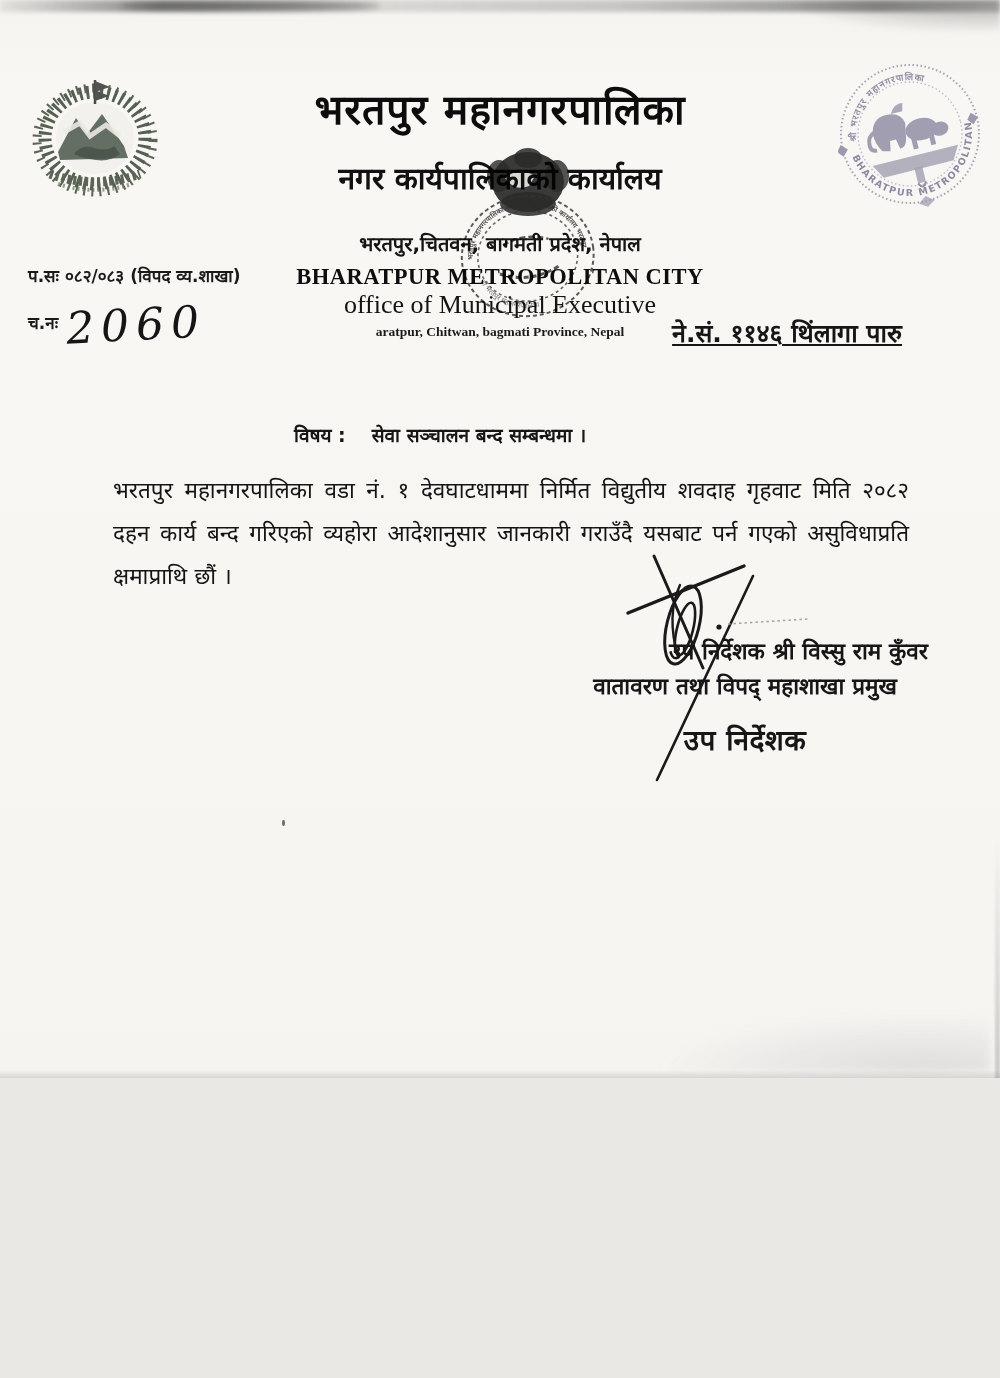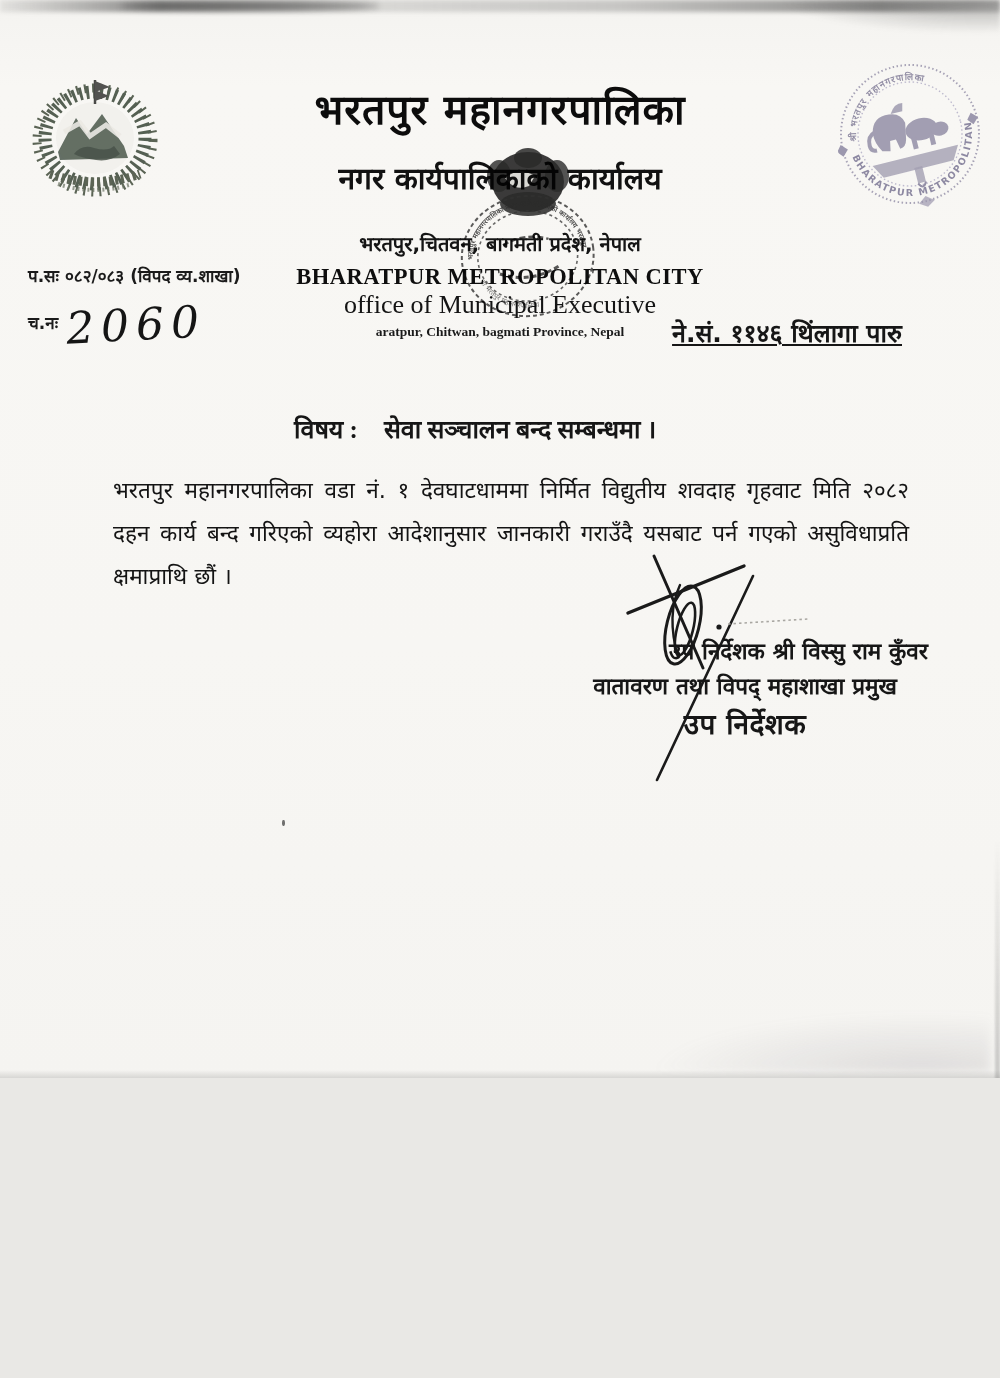--- a/index.html
+++ b/index.html
@@ -43,34 +43,34 @@
   .ref-line1{font-size:17px;font-weight:600;color:#1b1b1b;white-space:nowrap;}
   .ref-line2{margin-top:16px;display:flex;align-items:flex-start;}
   .ref-chalani-label{font-size:17px;font-weight:600;color:#1b1b1b;margin-top:8px;}
   .handwritten{font-family:"DejaVu Serif","Liberation Serif",serif;font-style:italic;font-size:44px;
     letter-spacing:7px;color:#151515;transform:rotate(-3deg);margin-left:8px;line-height:1;}
   .date-block{position:absolute;left:540px;top:306px;width:362px;text-align:right;}
   .date-miti{font-size:20px;font-weight:600;white-space:nowrap;}
   .date-ns{font-size:25px;font-weight:600;margin-top:9px;white-space:nowrap;text-decoration:underline;}
 
   
-  .subject{position:absolute;left:294px;top:411px;font-size:25px;font-weight:600;display:flex;font-family:Liberation Serif, serif;}
+  .subject{position:absolute;left:294px;top:422px;font-size:19px;font-weight:600;display:flex;}
   .subject .gap{width:26px;}
 
   
   .body-block{position:absolute;left:113px;top:469px;width:796px;font-size:22.5px;font-weight:500;color:#141414;}
   .body-line{line-height:43px;}
   .body-line.just{text-align:justify;text-align-last:justify;}
 
   
   .sig-scribble{position:absolute;left:600px;top:545px;width:230px;height:250px;}
   .sig-block{position:absolute;left:562px;top:634px;width:366px;text-align:center;}
   .sig-name{font-size:22.5px;font-weight:600;line-height:35px;white-space:nowrap;text-align:right;}
   .sig-division{font-size:22.5px;font-weight:600;line-height:35px;white-space:nowrap;}
-  .sig-designation{font-size:28px;font-weight:bold;margin-top:0px;letter-spacing:.5px;}
+  .sig-designation{font-size:28px;font-weight:bold;margin-top:16px;letter-spacing:.5px;}
 </style>
 </head>
 <body>
 
 <div class="page">
 
   <div class="scan-top"></div>
   <div class="scan-top2"></div>
   <div class="scan-corner-r"></div>
   <div class="scan-right-edge"></div>

